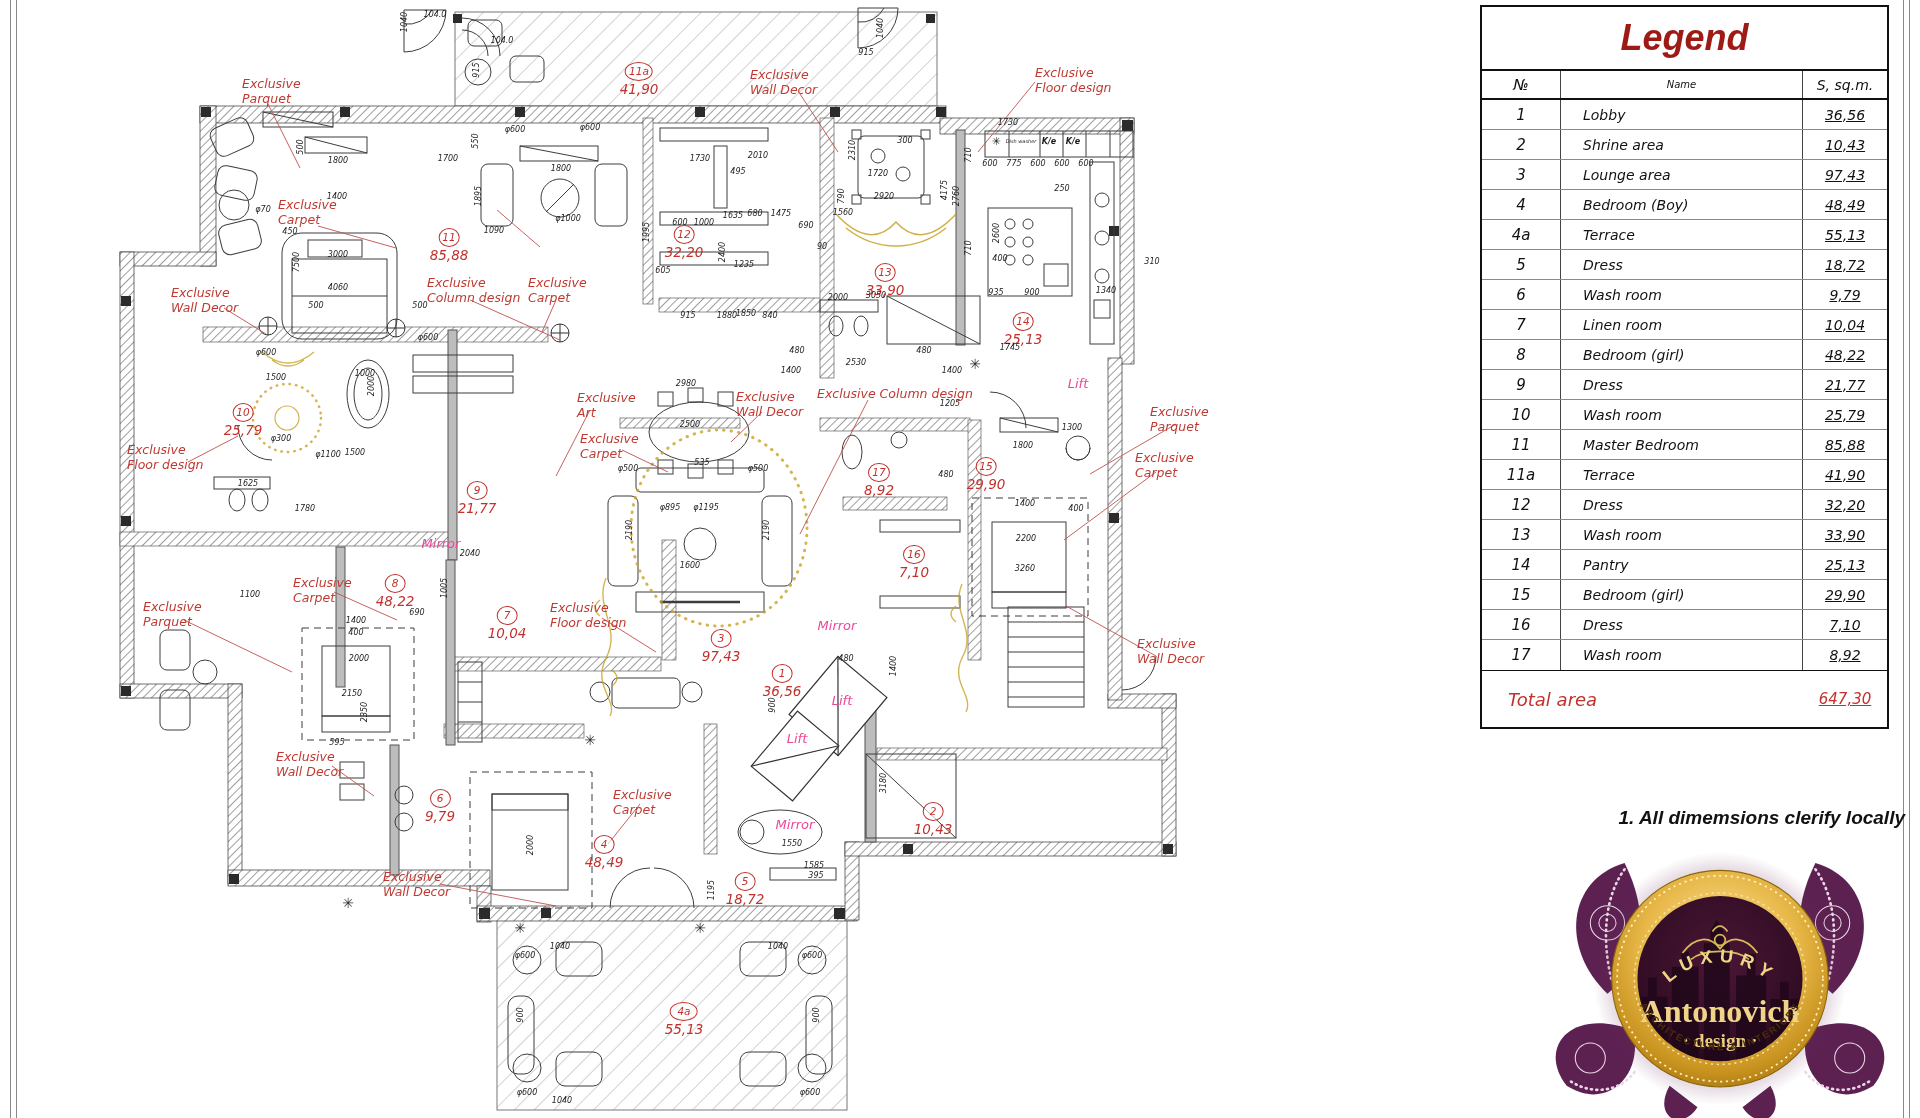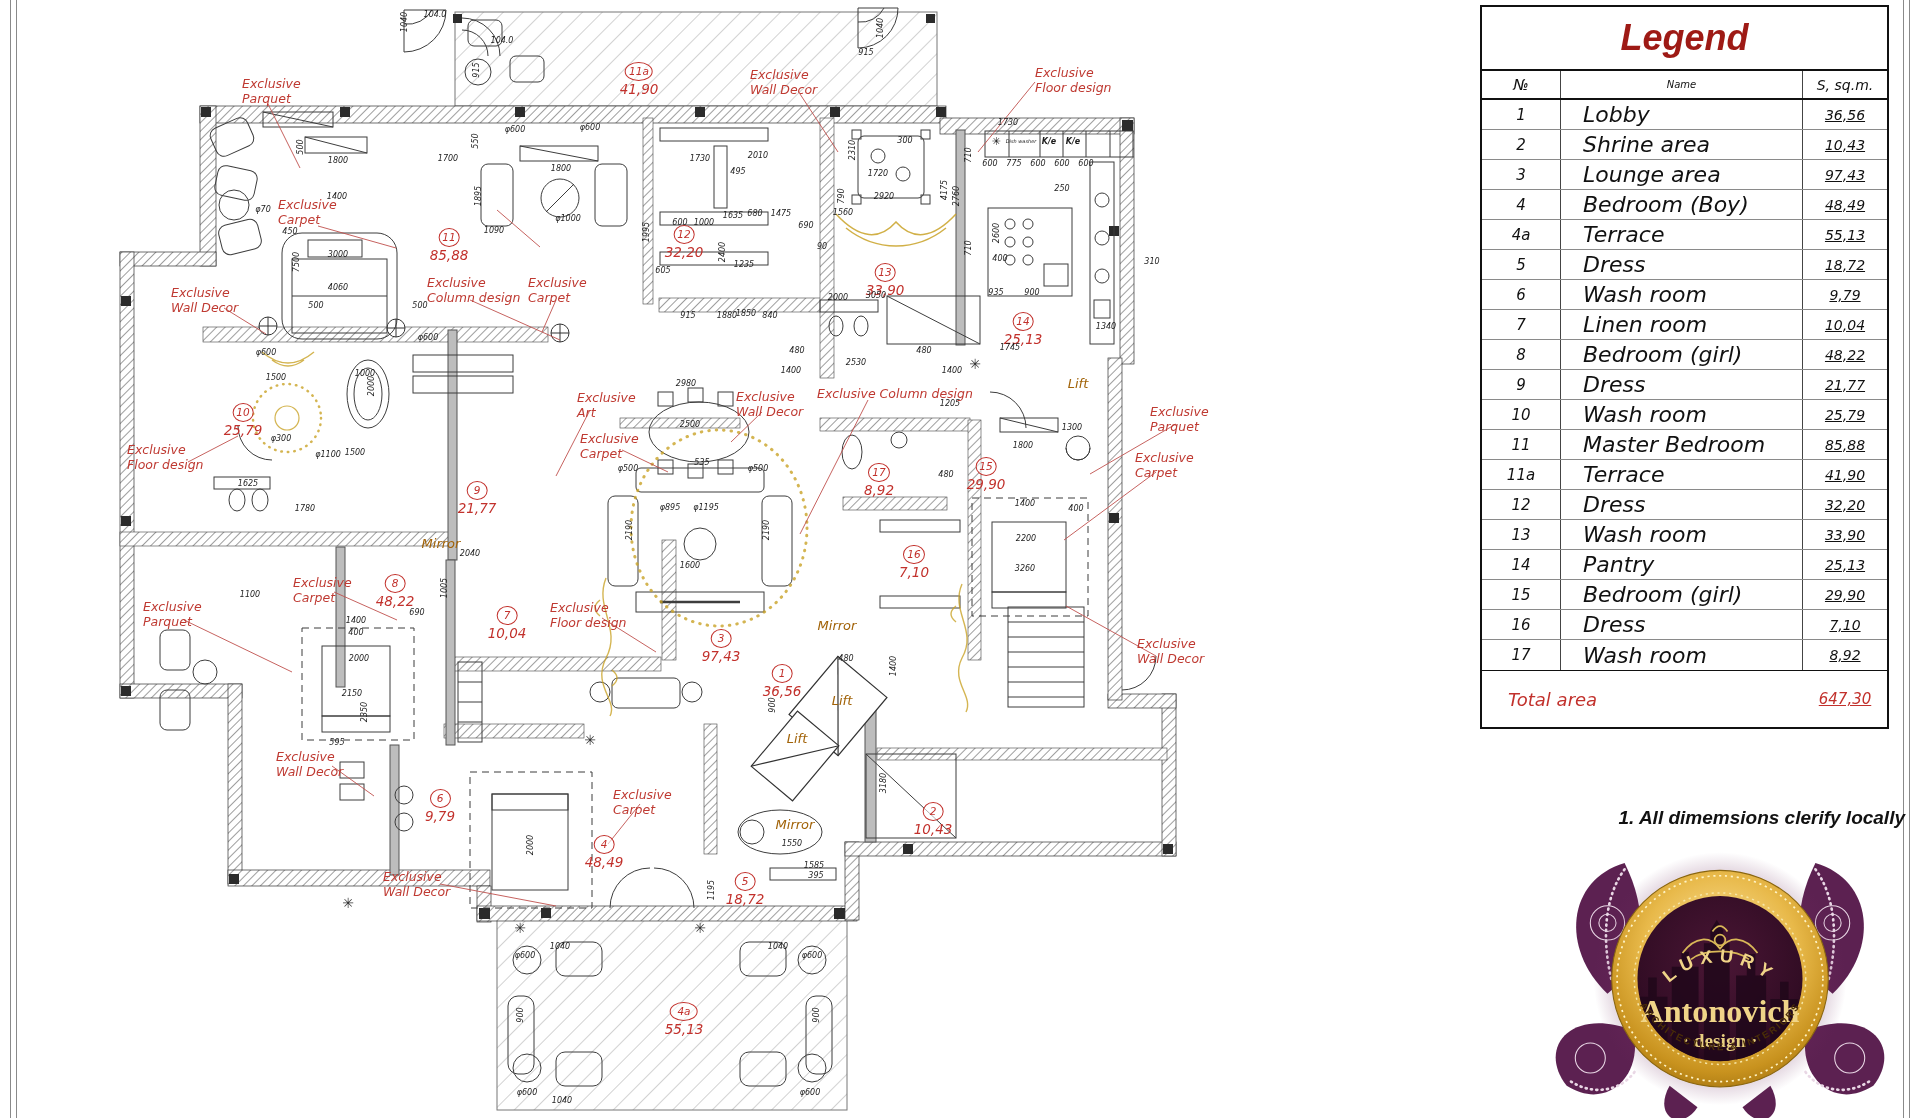--- a/index.html
+++ b/index.html
@@ -13,41 +13,41 @@
   
   #plan-svg { position:absolute; left:0; top:0; }
 
   
   #plan-texts { position:absolute; left:0; top:0; width:1920px; height:1118px; }
   .dim { position:absolute; font-size:8px; font-style:italic; color:#1c1c1c;
          white-space:nowrap; transform:translate(-50%,-50%); }
   .dim.rot { transform:translate(-50%,-50%) rotate(-90deg); }
   .annot { position:absolute; color:#bf3a32; font-style:italic; font-size:12.5px;
            line-height:14.5px; white-space:nowrap; }
-  .ptext { position:absolute; color:#a16207; font-style:italic; font-size:13px;
+  .ptext { position:absolute; color:#ec4899; font-style:italic; font-size:13px;
            transform:translate(-50%,-50%); white-space:nowrap; }
   .room { position:absolute; transform:translate(-50%,0); text-align:center; }
   .room .circ { display:inline-block; min-width:21px; height:19px; padding:0 3px;
                 border:1.3px solid #c2312c; border-radius:50%; color:#c2312c;
                 font-size:10.5px; font-style:italic; line-height:17px; background:rgba(255,255,255,.6);}
   .room .area { color:#c2312c; font-size:13.5px; font-style:italic; margin-top:0px; }
 
   
   #legend { position:absolute; left:1480px; top:5px; width:409px; border:2px solid #111;
             background:#fff; }
   #legend-title { height:64px; border-bottom:2px solid #111; display:flex;
                   align-items:center; justify-content:center;
                   font-family:"Liberation Sans", sans-serif;
                   font-size:36px; font-weight:bold; font-style:italic; color:#9e1a15; }
   .lrow { display:flex; height:30px; border-bottom:1px solid #8a8a8a; }
   .lrow:last-child { border-bottom:none; }
   #legend-header { height:29px; border-bottom:2px solid #111; font-size:15px; }
   .lcell { font-style:italic; color:#111; display:flex; align-items:center; }
   .c-num { width:79px; justify-content:center; border-right:1px solid #444; font-size:15px; }
-  .c-name { width:242px; padding-left:22px; border-right:1px solid #444; font-size:22px; }
+  .c-name { width:242px; padding-left:22px; border-right:1px solid #444; font-size:14px; }
   .c-area { width:84px; justify-content:center; font-size:14px; }
   #legend-header .c-name { justify-content:center; padding-left:0; font-size:10px; }
   .c-area span { text-decoration:underline; }
   #legend-total { display:flex; height:57px; border-top:1px solid #111; align-items:center; }
   #legend-total .t-label { width:321px; padding-left:26px; color:#c2312c; font-size:18px;
                            font-style:italic; }
   #legend-total .t-value { width:84px; text-align:center; color:#c2312c; font-size:15px;
                            font-style:italic; text-decoration:underline; }
 
   
@@ -553,21 +553,21 @@
       <div class="dim rot" style="left: 968px; top: 248px;">710</div>
       <div class="dim" style="left: 990px; top: 163px;">600</div>
       <div class="dim" style="left: 1014px; top: 163px;">775</div>
       <div class="dim" style="left: 1038px; top: 163px;">600</div>
       <div class="dim" style="left: 1062px; top: 163px;">600</div>
       <div class="dim" style="left: 1086px; top: 163px;">600</div>
       <div class="dim rot" style="left: 996px; top: 233px;">2600</div>
       <div class="dim" style="left: 1000px; top: 258px;">400</div>
       <div class="dim" style="left: 996px; top: 292px;">935</div>
       <div class="dim" style="left: 1032px; top: 292px;">900</div>
-      <div class="dim" style="left: 1106px; top: 290px; margin-top: 36px;">1340</div>
+      <div class="dim" style="left: 1106px; top: 290px;">1340</div>
       <div class="dim" style="left: 1062px; top: 188px;">250</div>
       <div class="dim" style="left: 1152px; top: 261px;">310</div>
       <div class="dim" style="left: 838px; top: 297px;">2000</div>
       <div class="dim" style="left: 876px; top: 295px;">3050</div>
       <div class="dim" style="left: 856px; top: 362px;">2530</div>
       <div class="dim" style="left: 791px; top: 370px;">1400</div>
       <div class="dim" style="left: 952px; top: 370px;">1400</div>
       <div class="dim" style="left: 797px; top: 350px;">480</div>
       <div class="dim" style="left: 924px; top: 350px;">480</div>
       <div class="dim" style="left: 1010px; top: 347px;">1745</div>

